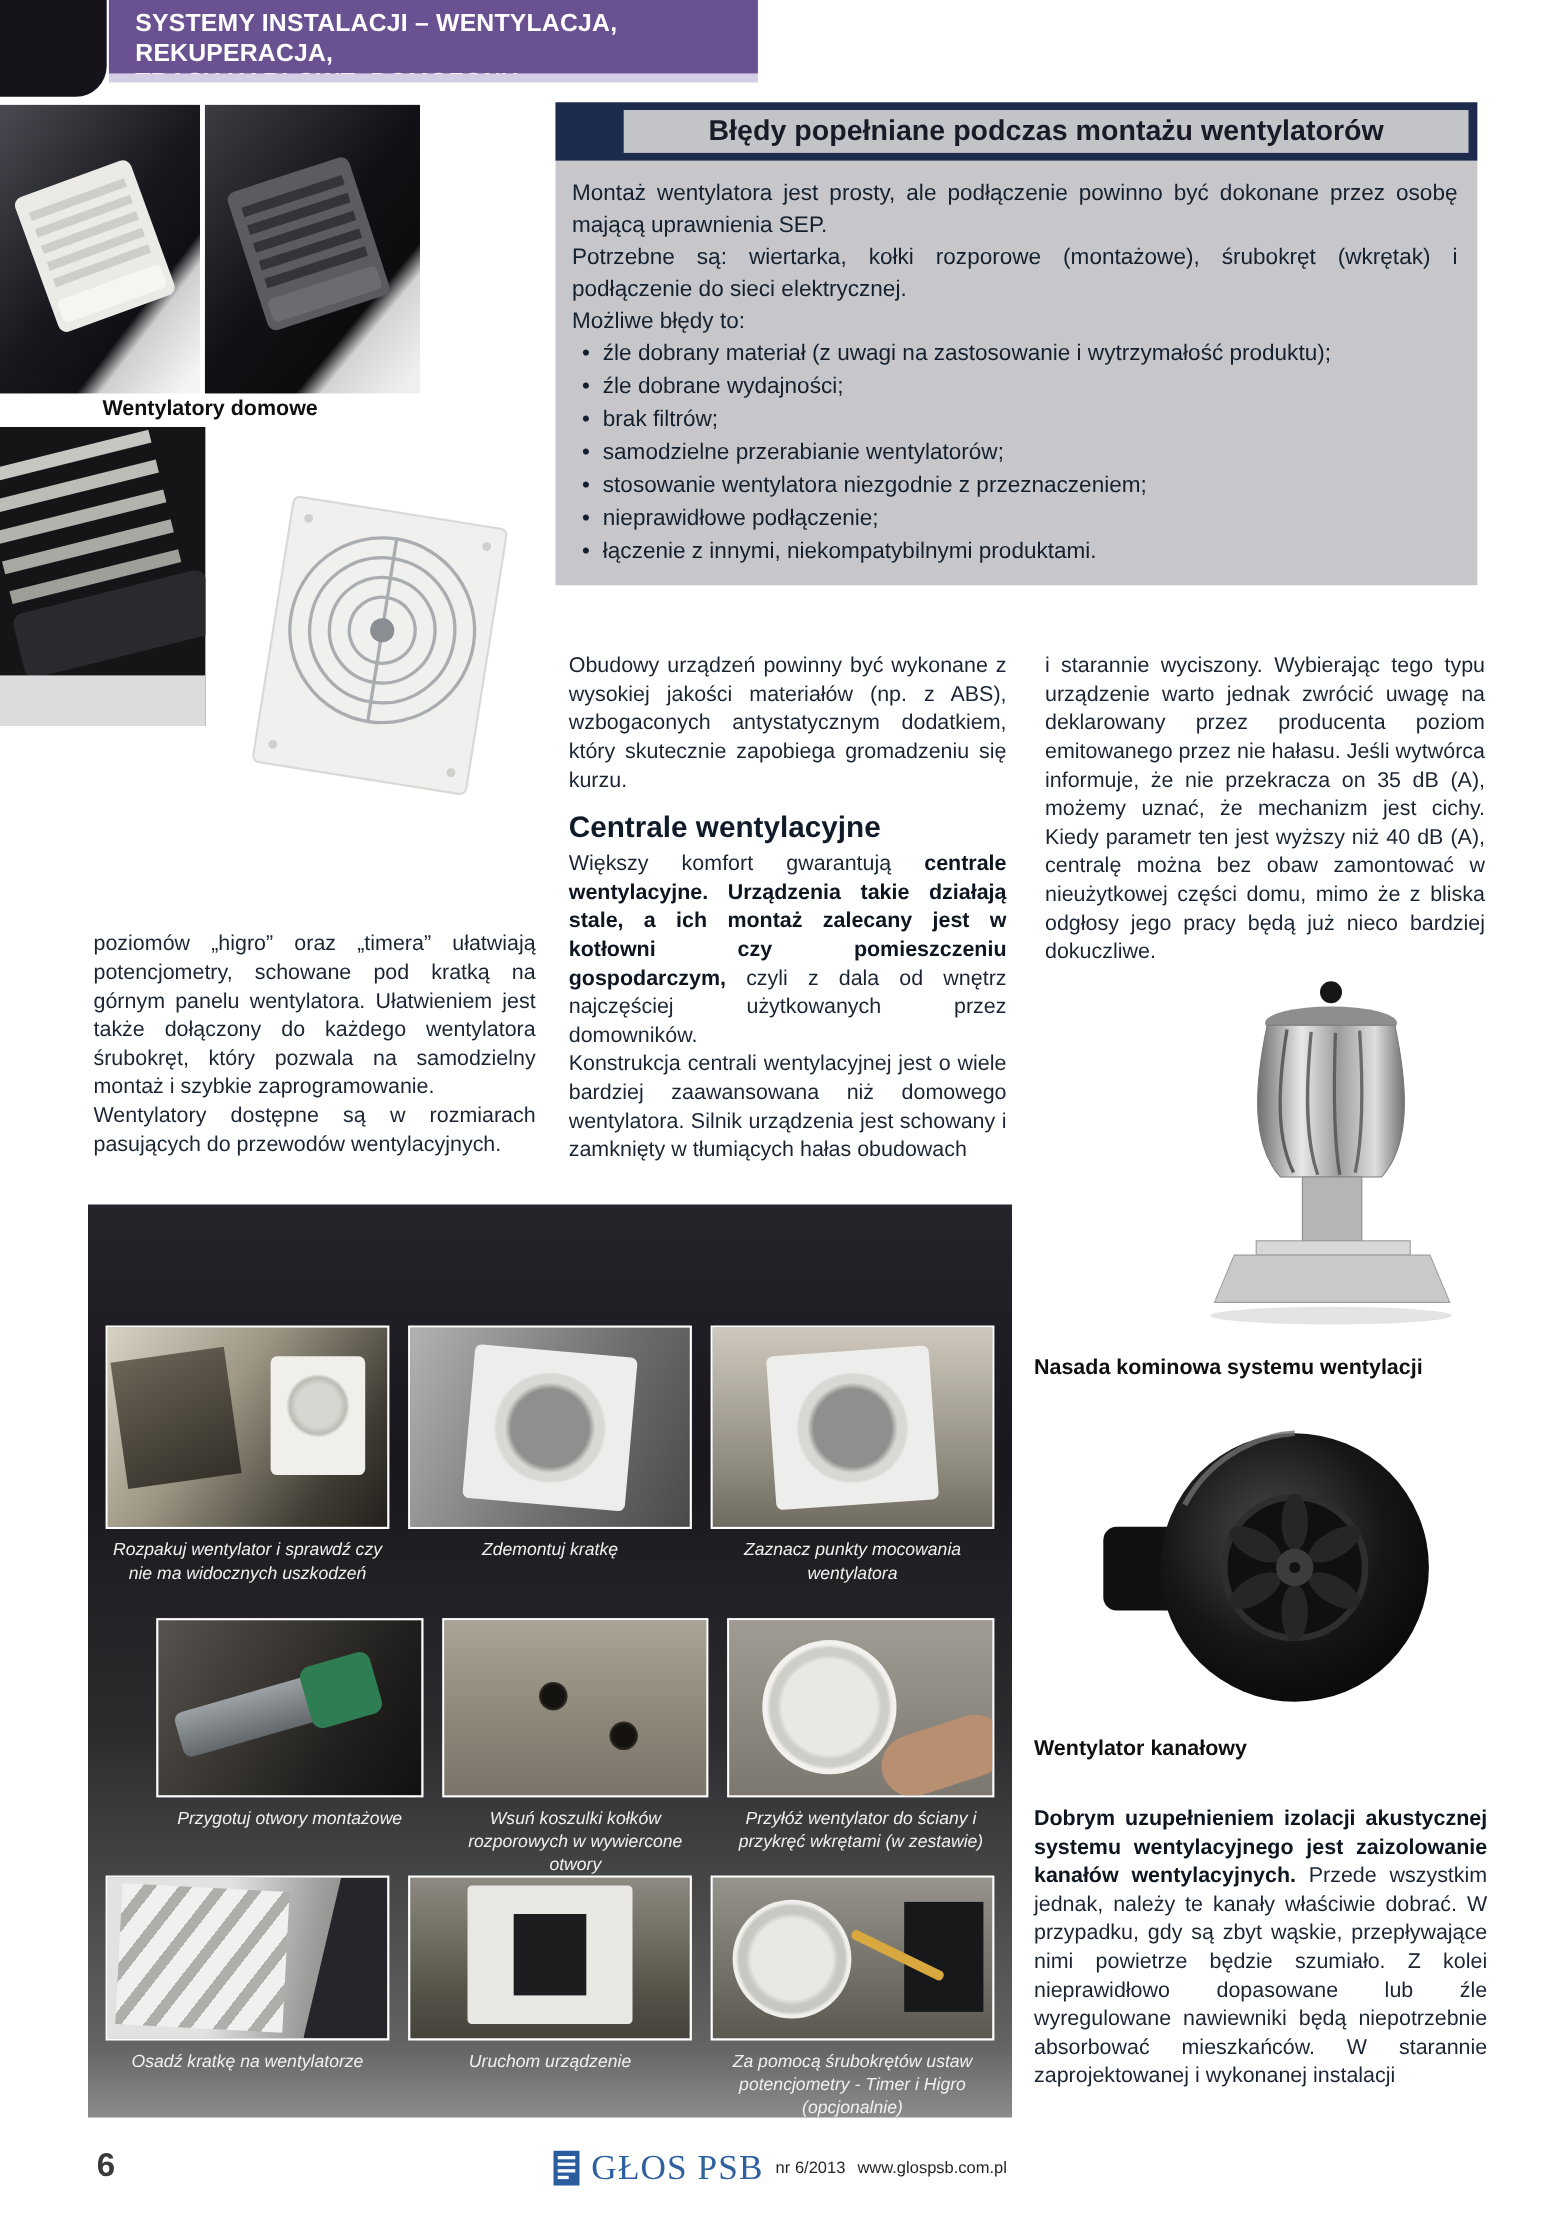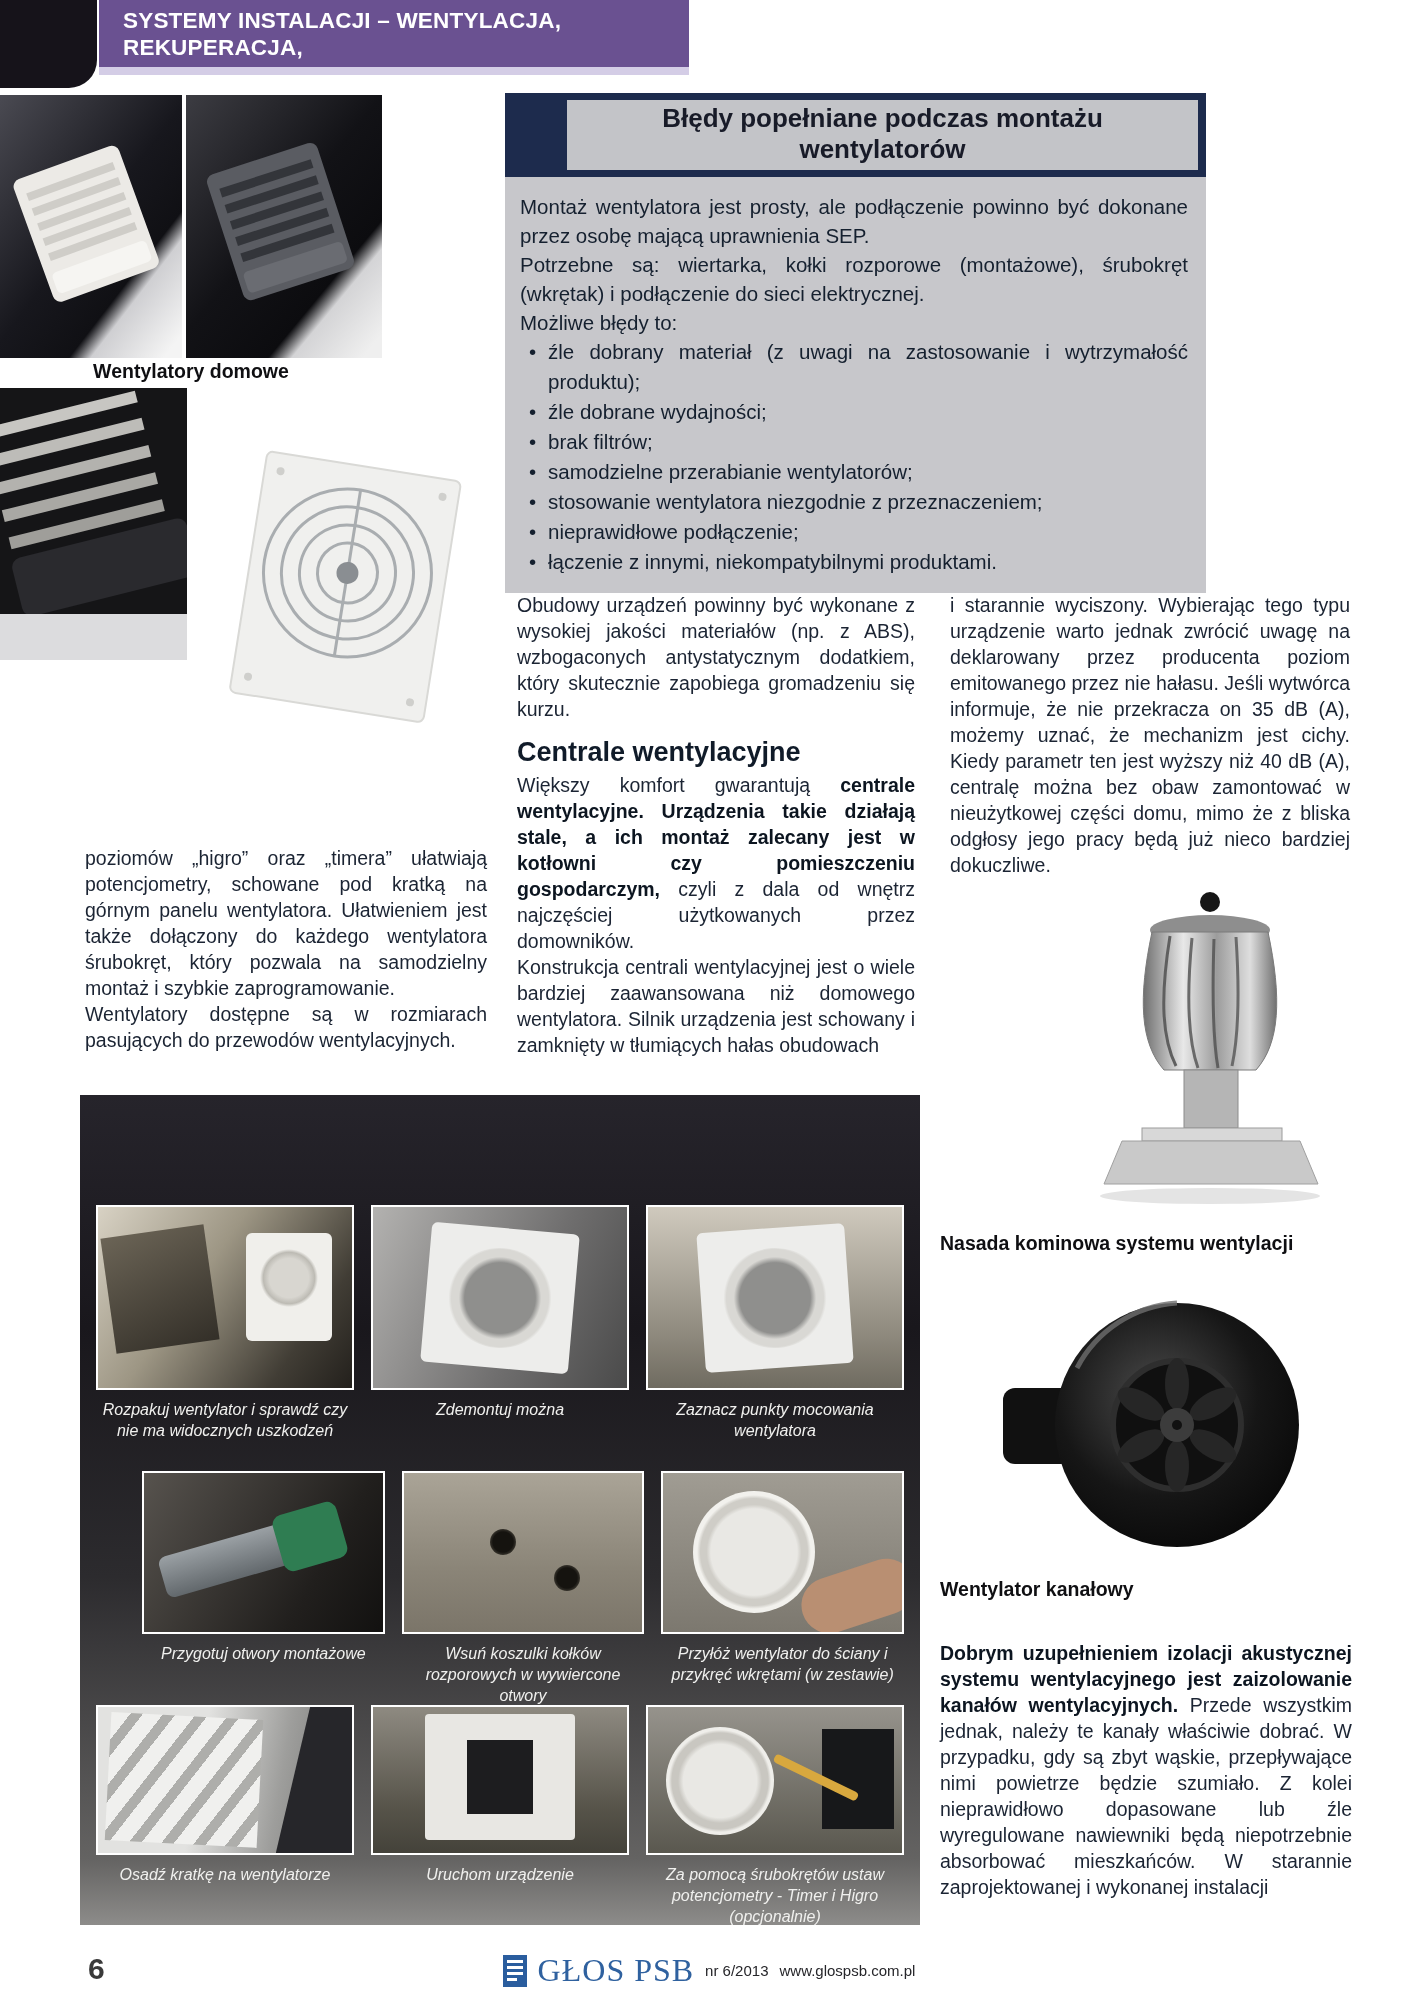--- a/index.html
+++ b/index.html
@@ -12,21 +12,21 @@
   .purple-banner{position:absolute;left:99px;top:0;width:590px;height:67px;background:#6a5191;
                  color:#fff;font-weight:bold;font-size:22.5px;line-height:27px;
                  padding:7px 0 0 24px;box-sizing:border-box;letter-spacing:.2px;}
   .banner-underline{position:absolute;left:99px;top:67px;width:590px;height:8px;background:#d4cde6;}
 
   
   .photo{position:absolute;overflow:hidden;}
   .caption-bold{position:absolute;font-weight:bold;font-size:19.5px;color:#0f0f12;}
 
   
-  .error-box{position:absolute;left:505px;top:93px;width:701px;background:#c7c7cb;}
+  .error-box{position:absolute;left:505px;top:93px;width:838px;background:#c7c7cb;}
   .eb-titlebar{background:#1d2b4d;padding:7px 8px 7px 62px;}
   .eb-title-inner{background:#c3c4c8;text-align:center;font-size:26px;font-weight:600;
                   color:#181b28;padding:3px 10px 5px 10px;}
   .eb-body{padding:15px 18px 16px 15px;font-size:20.5px;line-height:29px;color:#15202f;}
   .eb-body p{margin:0;text-align:justify;}
   .eb-body p.nojust{text-align:left;}
   .eb-body ul{margin:0;padding:0;}
   .eb-body li{list-style:none;position:relative;padding-left:28px;line-height:30px;text-align:justify;}
   .eb-body li::before{content:"\2022";position:absolute;left:9px;top:0;}
 
@@ -295,21 +295,21 @@
         <div class="cph p1">
             <div class="boxsil"></div>
             <div class="minifan"></div>
           </div>
         <div class="ccap">Rozpakuj wentylator i sprawdź czy nie ma widocznych uszkodzeń</div>
       </div>
       <div class="mcell">
         <div class="cph p2">
             <div class="plate"></div>
           </div>
-        <div class="ccap">Zdemontuj można</div>
+        <div class="ccap">Zdemontuj kratkę</div>
       </div>
       <div class="mcell">
         <div class="cph p3">
             <div class="plate" style="transform:translate(-50%,-50%) rotate(-4deg);"></div>
           </div>
         <div class="ccap">Zaznacz punkty mocowania wentylatora</div>
       </div>
     </div>
 
     <div class="mrow r2" style="top:376px;margin-left:46px;">

